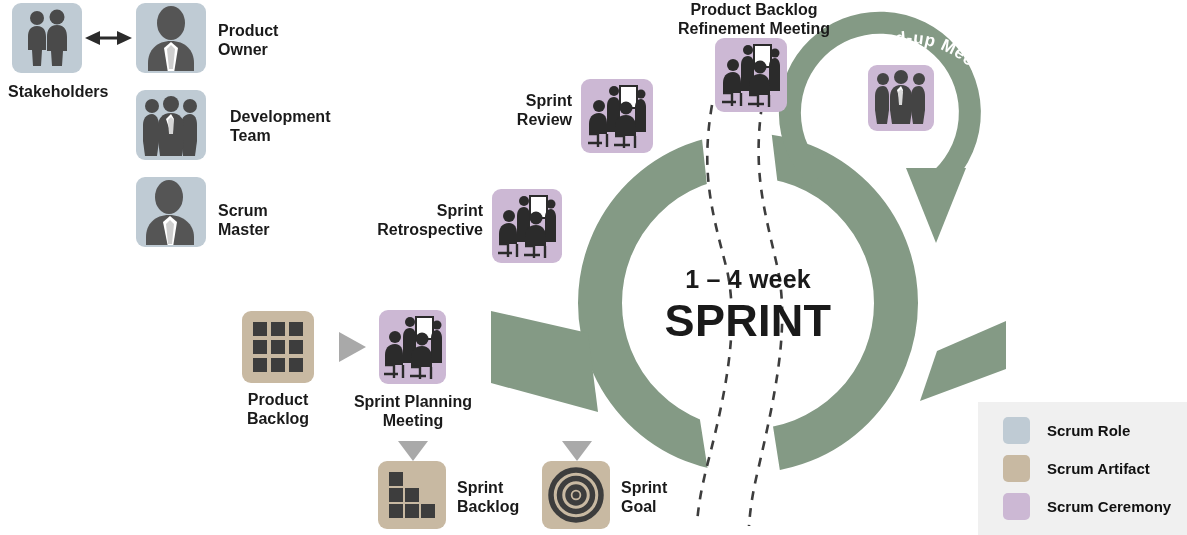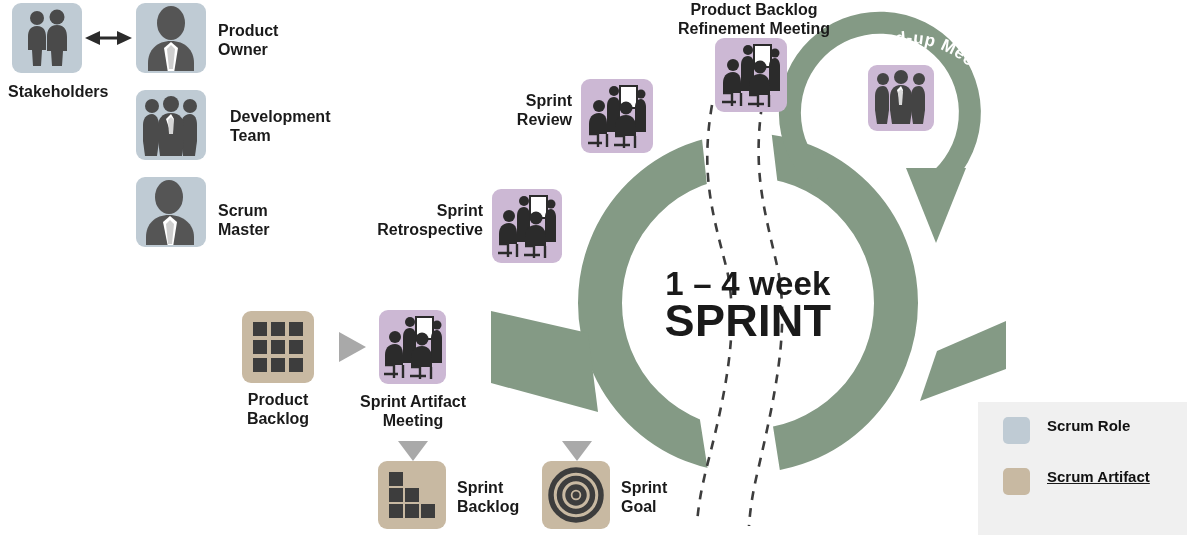--- a/index.html
+++ b/index.html
@@ -7,24 +7,24 @@
        font-family:"Liberation Sans",sans-serif;color:#1a1a1a;}
   .stage{position:absolute;left:0;top:0;width:1187px;height:535px;}
   .svg-layer{position:absolute;left:0;top:0;width:1187px;height:535px;}
   .node{position:absolute;}
   .tile{border-radius:9px;display:flex;align-items:center;justify-content:center;
         box-sizing:border-box;overflow:hidden;}
   .lbl{position:absolute;font-weight:bold;line-height:1.16;white-space:pre-line;}
   .lbl.r{text-align:right;}
   .lbl.c{text-align:center;}
   .legend{position:absolute;background:#f0f0f0;}
-  .legend-row{position:absolute;display:flex;align-items:flex-start;gap:17px;}
+  .legend-row{position:absolute;display:flex;align-items:center;gap:17px;}
   .legend-sw{width:27px;height:27px;border-radius:5px;}
   .legend-tx{font-size:15px;font-weight:bold;color:#111;}
-  .center-sub{position:absolute;text-align:center;font-size:33px;font-weight:bold;letter-spacing:.2px;}
+  .center-sub{position:absolute;text-align:center;font-size:25px;font-weight:bold;letter-spacing:.2px;}
   .center-main{position:absolute;text-align:center;font-size:45px;font-weight:bold;letter-spacing:.3px;}
 </style>
 </head>
 <body>
 
 <div class="stage">
 
   <svg class="svg-layer" viewBox="0 0 1187 535">
     <defs>
       <path id="standupArc" d="M 828 92 A 90 90 0 0 1 988 92"></path>
@@ -180,21 +180,21 @@
           <path d="M55 17c-4 0-6 4-6 8v25h11V25c0-4-2-8-5-8z"></path>
         <circle cx="13" cy="24" r="6"></circle>
           <path d="M13 31c-7 0-10 5-10 11v10h18V42c0-6-2-11-8-11z"></path>
         <circle cx="40" cy="26" r="6.5"></circle>
           <path d="M40 33c-8 0-11 6-11 12v9h21v-9c0-6-3-12-10-12z"></path>
         <path d="M3 52h9v13M21 52v13M29 54h9v12M49 54v12" stroke="#2b2b2b" stroke-width="2.4" fill="none"></path>
         <path d="M2 61h14M28 63h16" stroke="#2b2b2b" stroke-width="2.6"></path>
       </g>
     </svg>
   </div>
-  <div class="lbl c" style="left:349px;top:393px;width:128px;font-size:16px;">Sprint Artifact
+  <div class="lbl c" style="left:349px;top:393px;width:128px;font-size:16px;">Sprint Planning
 Meeting</div>
 
   <div class="node tile" style="left:492px;top:189px;width:70px;height:74px;background:#ccb8d4;">
     <svg width="62" height="68" viewBox="0 0 62 68">
       <rect x="34" y="4" width="17" height="22" fill="#ffffff" stroke="#2b2b2b" stroke-width="2"></rect>
       <g fill="#2b2b2b">
         <circle cx="28" cy="9" r="5"></circle>
           <path d="M28 15c-5 0-7 4-7 9v26h13V24c0-5-2-9-6-9z"></path>
         <circle cx="55" cy="12" r="4.5"></circle>
           <path d="M55 17c-4 0-6 4-6 8v25h11V25c0-4-2-8-5-8z"></path>
@@ -266,19 +266,23 @@
   </div>
 
   <div class="center-sub" style="left:608px;top:265px;width:280px;">1 – 4 week</div>
   <div class="center-main" style="left:608px;top:295px;width:280px;">SPRINT</div>
 
   <div class="legend" style="left:978px;top:402px;width:209px;height:133px;">
     <div class="legend-row" style="left:25px;top:15px;">
       <span class="legend-sw" style="background:#bfcbd4;"></span>
       <span class="legend-tx">Scrum Role</span>
     </div>
-    <div class="legend-row" style="left:25px;top:66px;text-decoration:underline;">
+    <div class="legend-row" style="left:25px;top:53px;">
       <span class="legend-sw" style="background:#c8b9a2;"></span>
       <span class="legend-tx">Scrum Artifact</span>
     </div>
+    <div class="legend-row" style="left:25px;top:91px;">
+      <span class="legend-sw" style="background:#ccb8d4;"></span>
+      <span class="legend-tx">Scrum Ceremony</span>
+    </div>
   </div>
 
 </div>
 
 </body></html>

